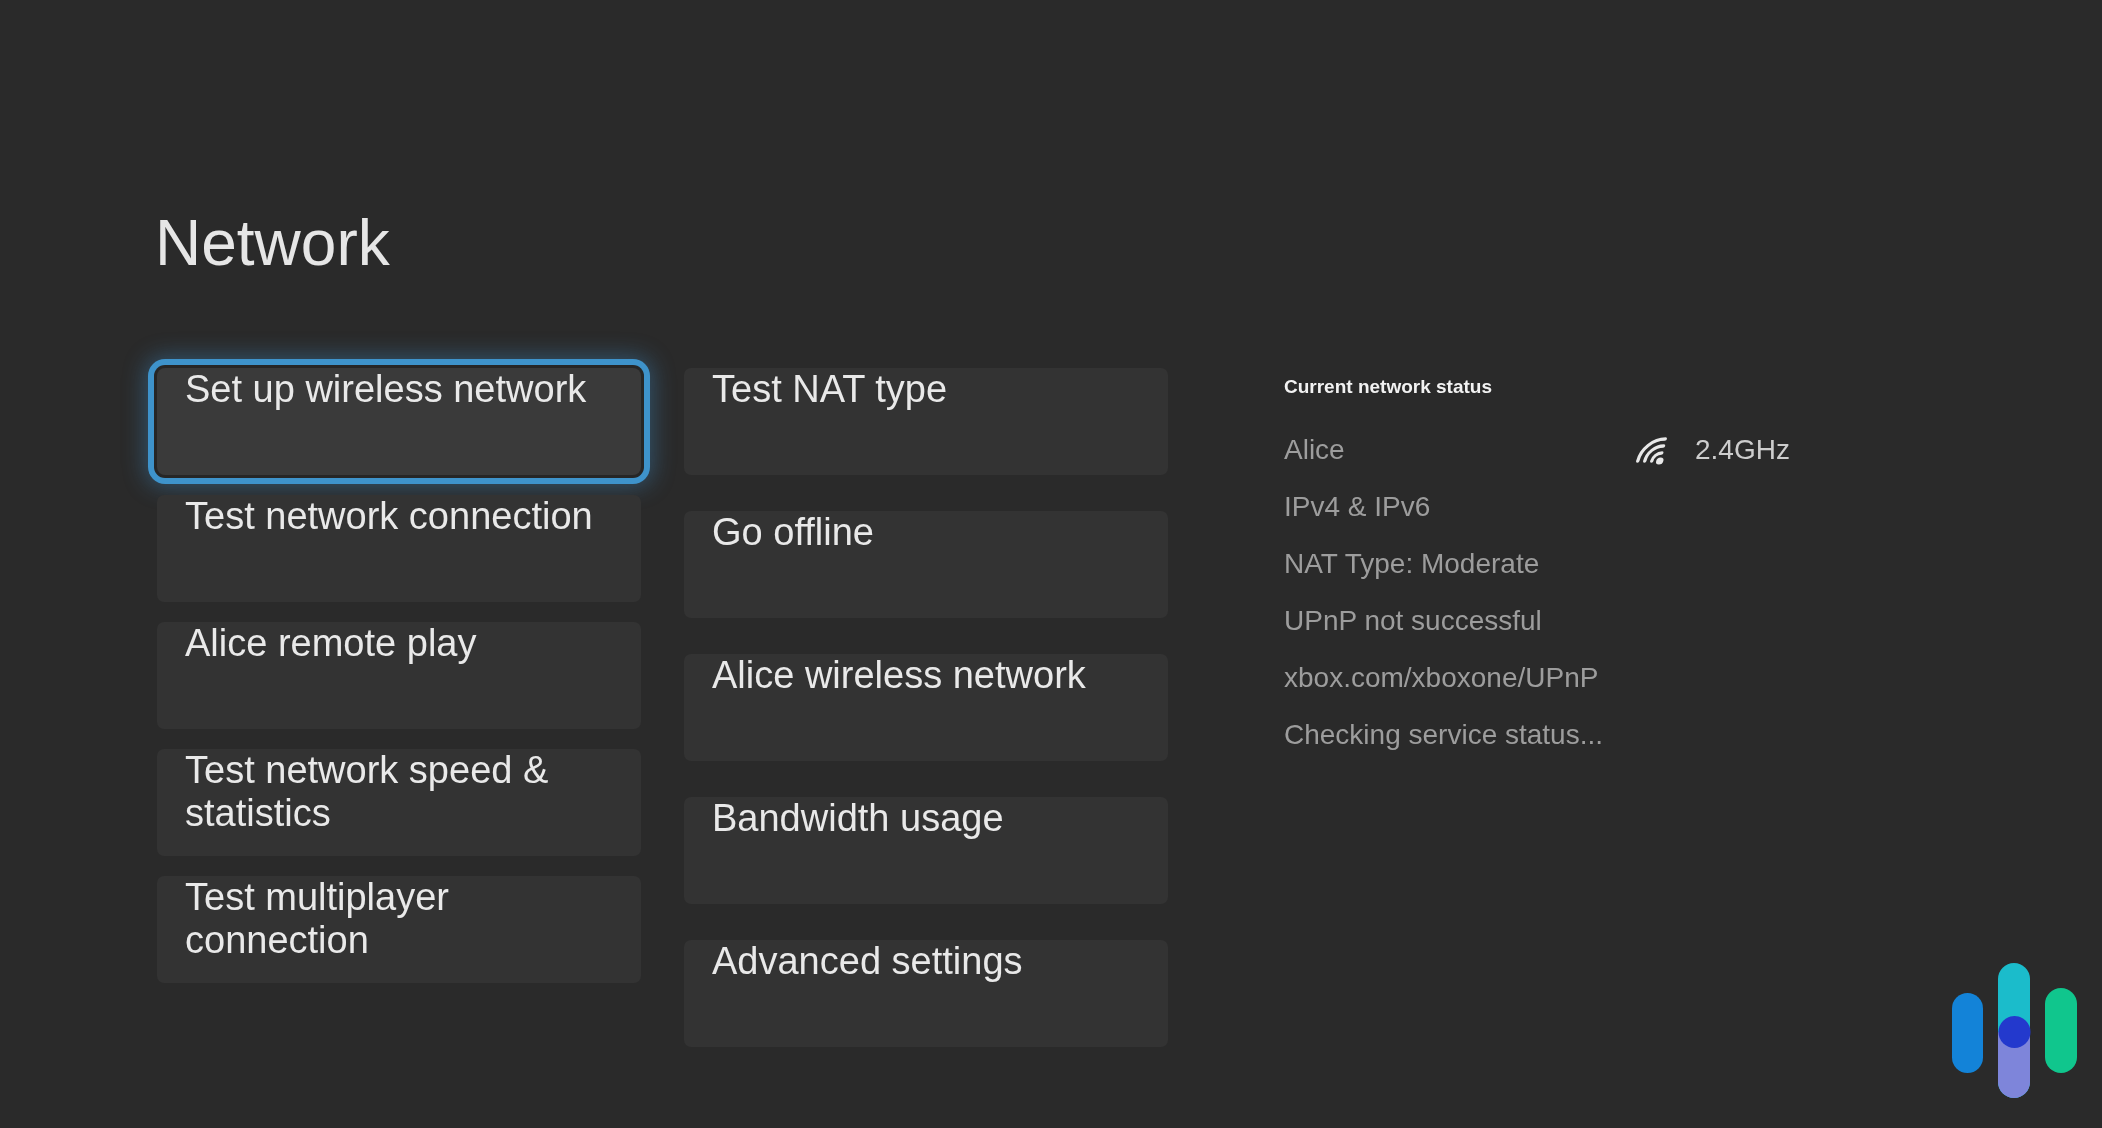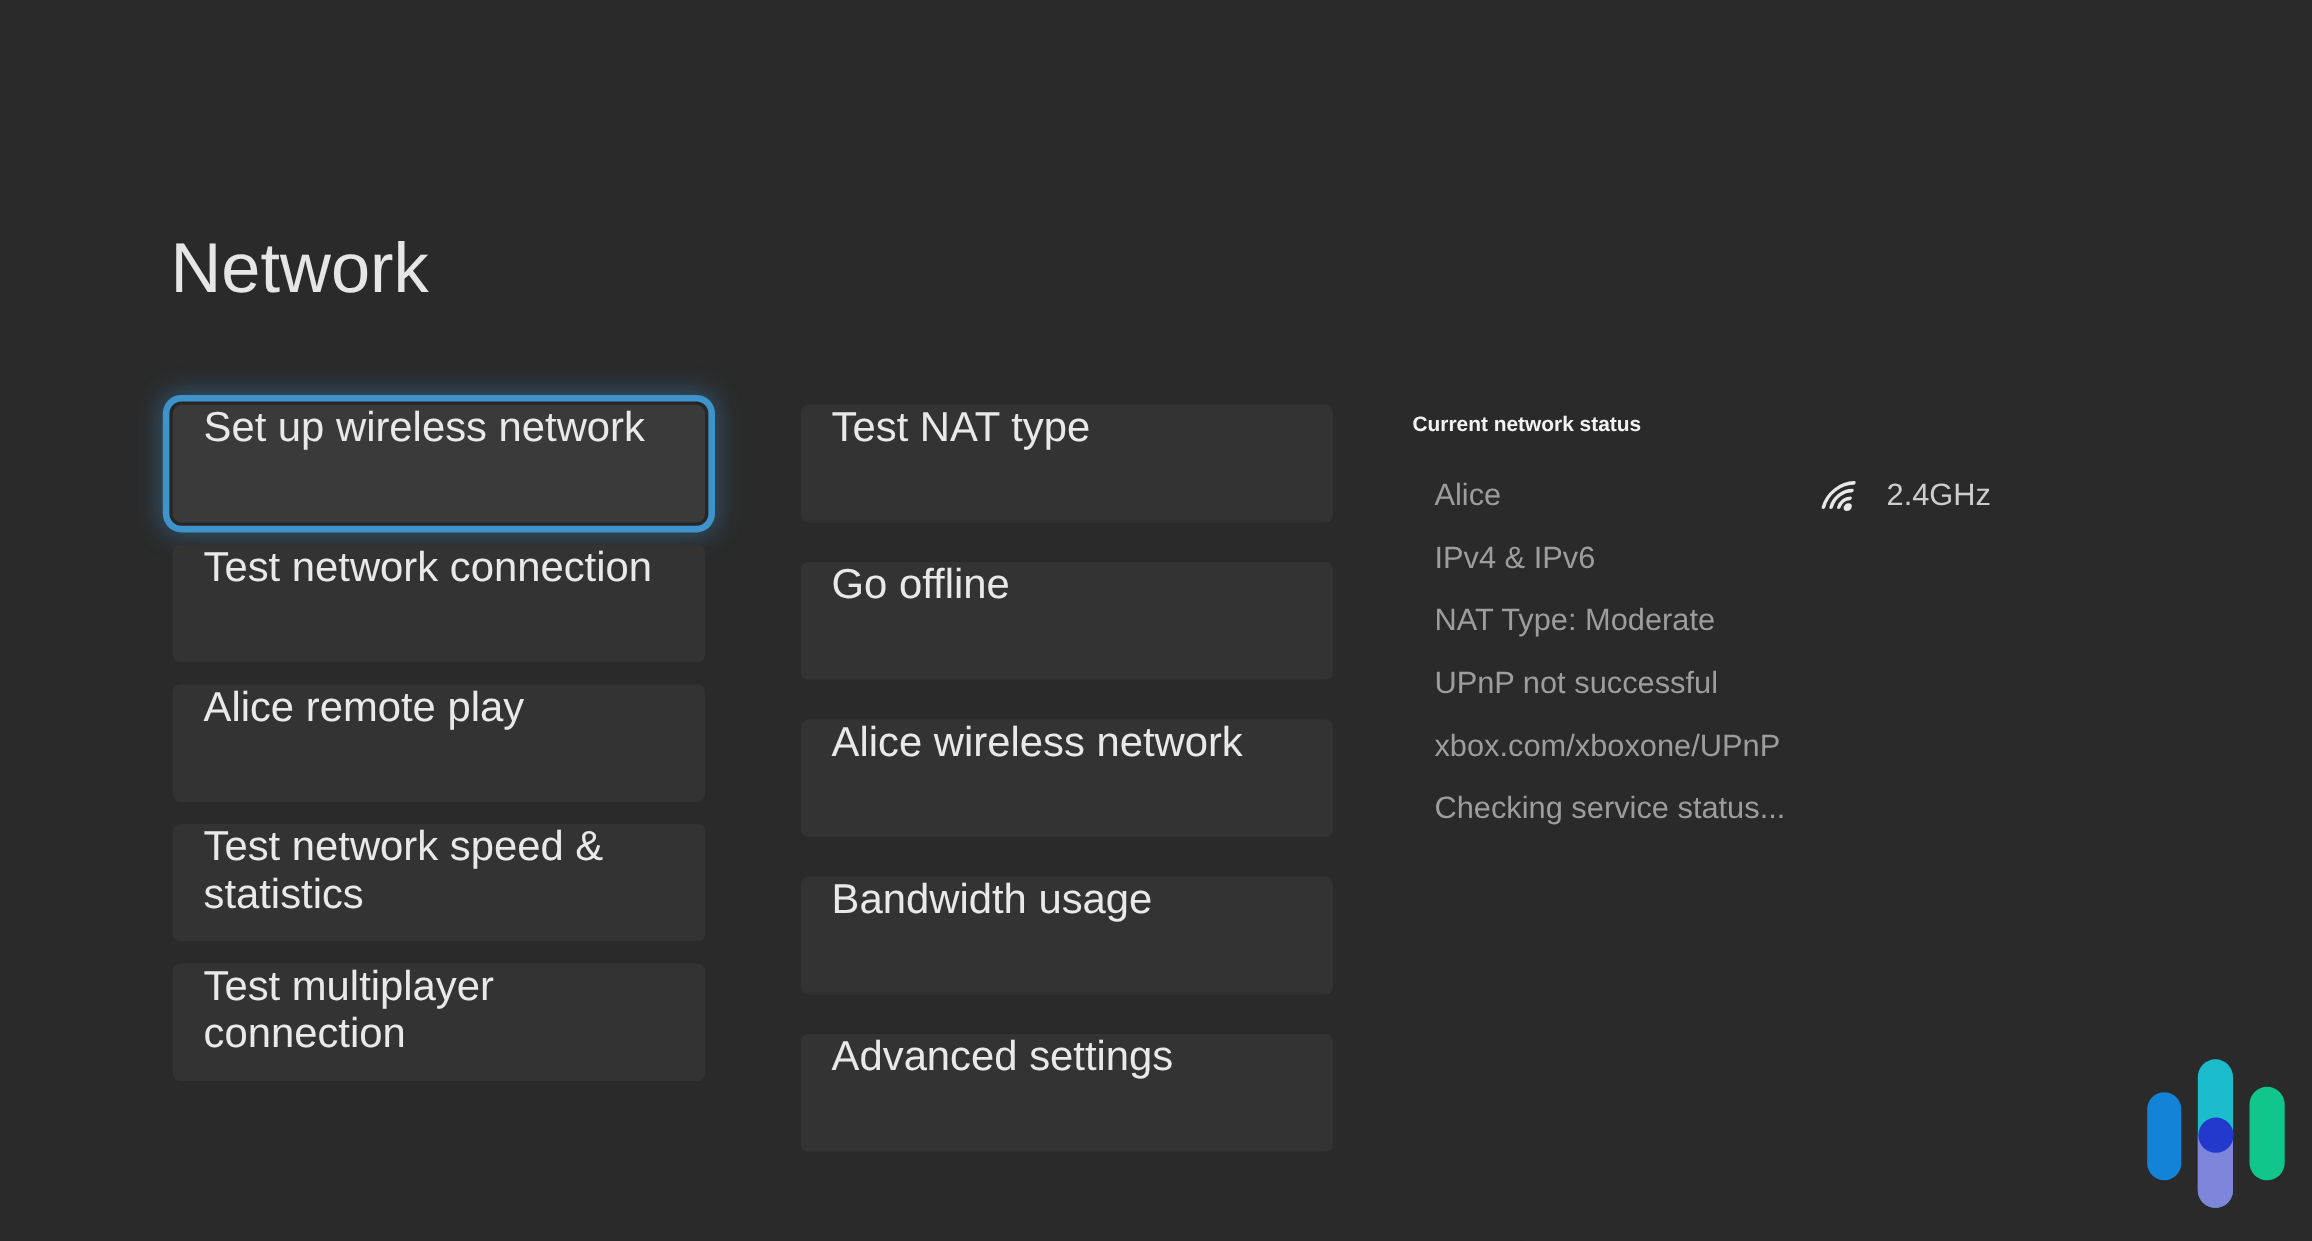--- a/index.html
+++ b/index.html
@@ -6,36 +6,36 @@
   .screen{
     position:relative;width:2102px;height:1128px;overflow:hidden;
     background:#2a2a2a;font-family:"Liberation Sans",sans-serif;
   }
   .page-title{
     position:absolute;left:155px;top:208px;
     font-size:64px;font-weight:300;color:#e6e6e6;line-height:1.1;
   }
   .menu-col{position:absolute;top:368px;display:flex;flex-direction:column;gap:20px;}
   .menu-col.primary{left:157px;}
-  .menu-col.secondary{left:728px;gap:36px;}
+  .menu-col.secondary{left:684px;gap:36px;}
   .btn{
     width:484px;height:107px;box-sizing:border-box;
     background:#333333;border-radius:7px;
     display:flex;padding-left:28px;
     color:#e9e9e9;font-size:38px;cursor:pointer;
   }
   .btn.selected{
     background:#3a3a3a;border-radius:8px;
     box-shadow:0 0 0 3px #262626,0 0 0 9px #3e93cb,0 0 22px 12px rgba(62,148,210,0.38);
   }
   .status-heading{
     position:absolute;left:1284px;top:376px;
     font-size:19px;font-weight:700;color:#f2f2f2;
   }
-  .status-list{position:absolute;left:1284px;top:421px;width:560px;margin-left:20px;}
+  .status-list{position:absolute;left:1284px;top:421px;width:560px;}
   .status-row{
     position:relative;height:57px;display:flex;align-items:center;
     font-size:28px;color:#9d9d9d;white-space:nowrap;
   }
   .band-group{
     position:absolute;left:349px;top:0;height:57px;
     display:flex;align-items:center;gap:20px;color:#cdcdcd;
   }
   .wifi-icon{display:block;}
   .brand-logo{position:absolute;left:1945px;top:955px;width:140px;height:150px;}

